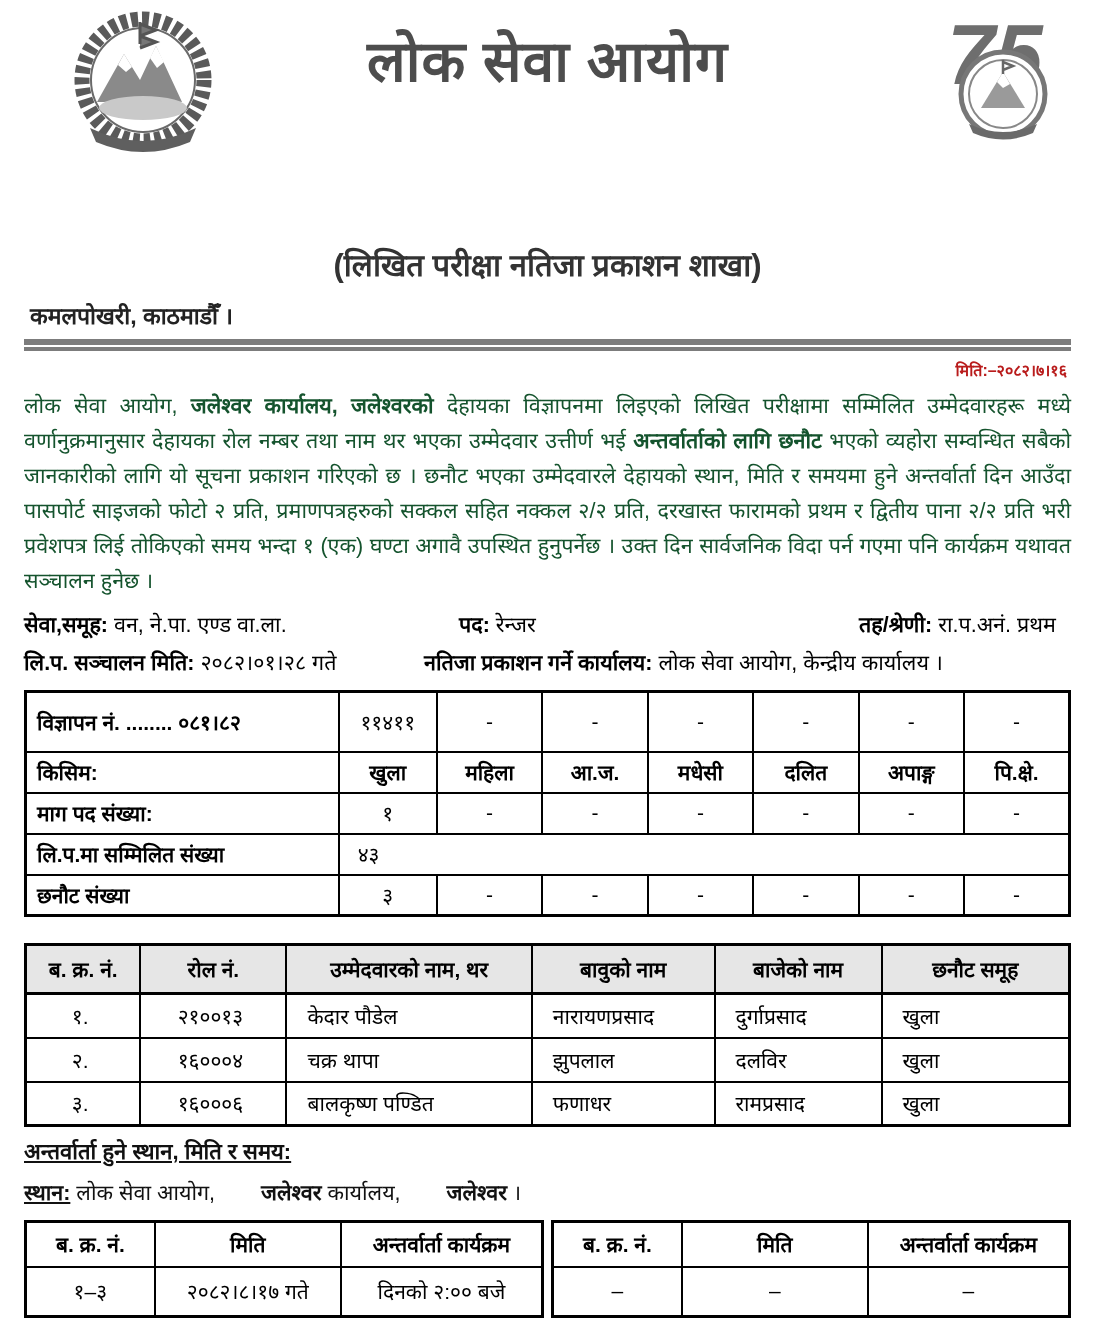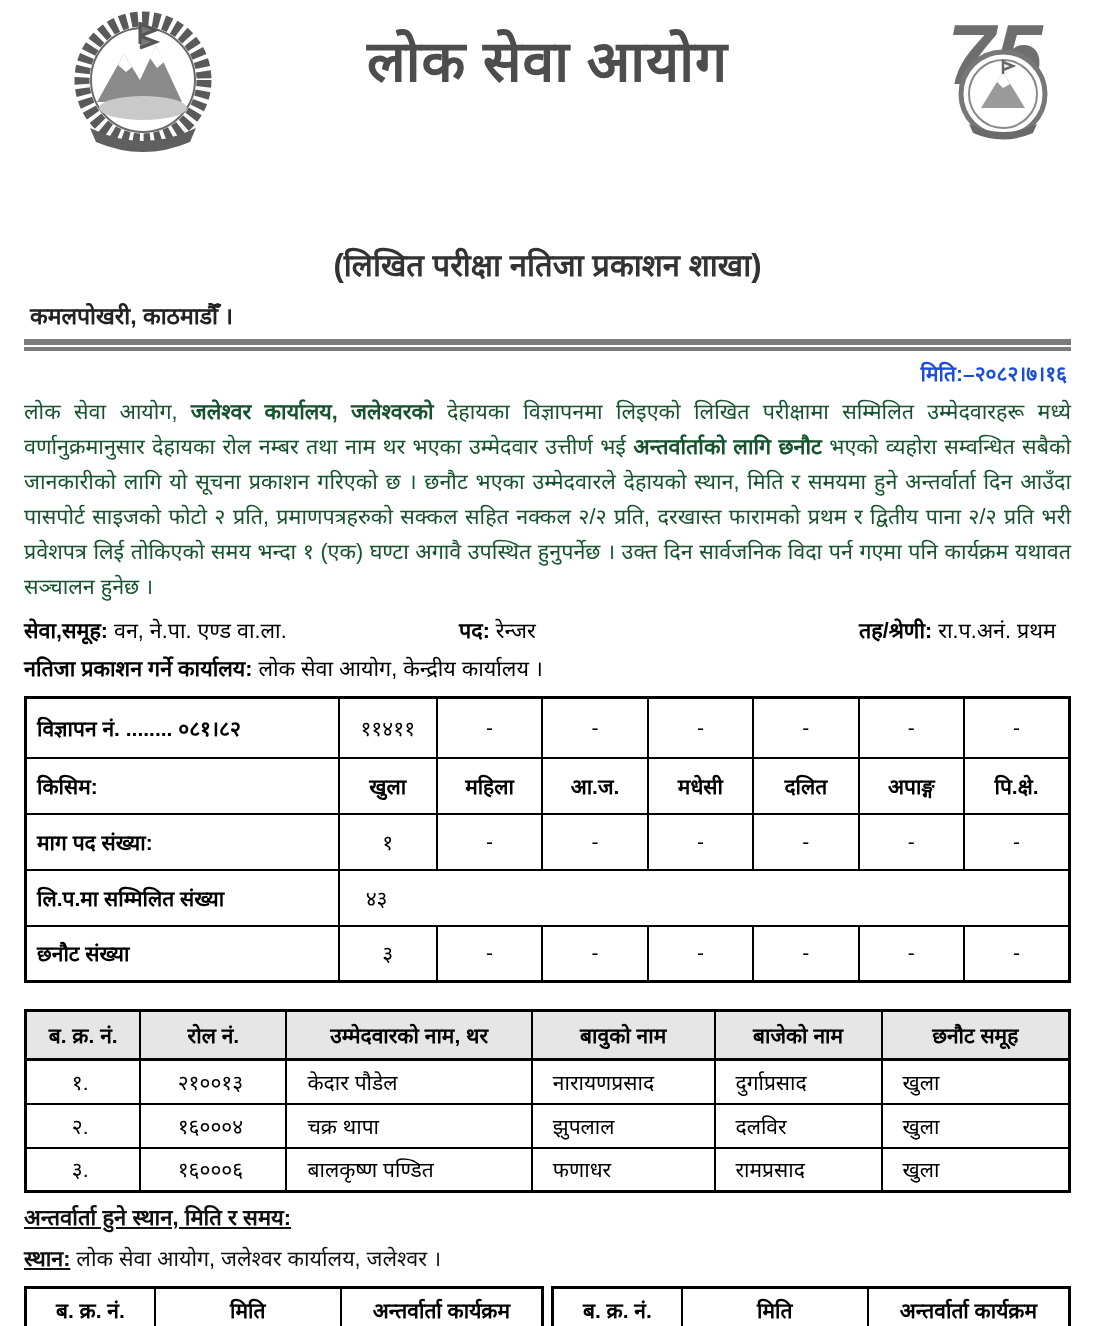--- a/index.html
+++ b/index.html
@@ -17,55 +17,55 @@
   .anniv { position:absolute; right:10px; top:0; }
   .title { text-align:center; font-size:57px; font-weight:700; color:#4d4d4d; padding-top:14px; letter-spacing:1px; }
   .subtitle { text-align:center; font-size:31px; font-weight:700; color:#333; margin-top:42px; }
 
   .notice-row { display:flex; justify-content:space-between; align-items:flex-end; margin-top:14px; font-size:23px; font-weight:700; color:#222; padding:0 6px; }
   .notice-left span { margin-right:8px; }
   .notice-num { font-weight:600; }
 
   .double-rule { margin-top:8px; height:12px; border-top:6px solid #7c7c7c; border-bottom:4px solid #7c7c7c; }
 
-  .date-row { text-align:right; font-size:21px; font-weight:600; color:#1d4ed8; margin-top:8px; padding-right:4px; }
+  .date-row { text-align:right; font-size:16px; font-weight:600; color:#b91c1c; margin-top:8px; padding-right:4px; }
 
   .para { font-size:21.5px; line-height:35px; text-align:justify; margin-top:8px; color:#14532d; }
   .para b { font-weight:700; }
 
   .meta { font-size:21.5px; margin-top:10px; color:#000; }
   .meta-row { display:flex; margin-top:9px; }
   .meta b { font-weight:700; }
   .m-service { width:435px; }
   .m-post { width:400px; }
   .m-level { flex:1; }
   .m-examdate { width:400px; }
   .m-office { flex:1; }
 
   table { border-collapse:collapse; table-layout:fixed; }
   td, th { border:2px solid #000; font-size:21px; padding:4px 6px; color:#000; overflow:hidden; }
 
   
   .advert-table { width:100%; margin-top:14px; border:3px solid #000; }
-  .advert-table td { height:56px; text-align:center; vertical-align:middle; }
+  .advert-table td { height:41px; text-align:center; vertical-align:middle; }
   .advert-table tr:first-child td { height:60px; }
   .advert-table td.lbl { text-align:left; font-weight:700; padding-left:10px; }
   .advert-table tr.kind-row td { font-weight:700; }
-  .advert-table td.spanval { text-align:left; padding-left:26px; }
+  .advert-table td.spanval { text-align:left; padding-left:18px; }
 
   
   .cand-table { width:100%; margin-top:26px; border:3px solid #000; }
   .cand-table th { background:#e6e6e6; font-weight:700; height:49px; text-align:center; vertical-align:middle; border-bottom:3px solid #000; }
   .cand-table td { height:44px; vertical-align:middle; text-align:left; padding-left:20px; }
   .cand-table td:nth-child(1), .cand-table td:nth-child(2) { text-align:center; padding-left:0; }
 
   .iv-heading { font-size:22px; font-weight:700; text-decoration:underline; margin-top:8px; }
   .iv-place { font-size:21.5px; margin-top:12px; }
   .iv-place .pl { font-weight:700; text-decoration:underline; }
-  .iv-place b { font-weight:400; }
+  .iv-place b { font-weight:700;margin-left:40px; }
 
   .bottom-tables { display:flex; justify-content:space-between; margin-top:14px; }
   .iv-table { width:520px; border:3px solid #000; }
   .iv-table th { font-weight:700; height:45px; text-align:center; vertical-align:middle; }
   .iv-table td { height:50px; text-align:center; vertical-align:middle; }
 </style>
 </head>
 <body>
 
 <div class="page">
@@ -105,20 +105,21 @@
 
   <p class="para"><span>लोक सेवा आयोग, </span><b>जलेश्वर कार्यालय, जलेश्वरको</b><span> देहायका विज्ञापनमा लिइएको लिखित परीक्षामा सम्मिलित उम्मेदवारहरू मध्ये वर्णानुक्रमानुसार देहायका रोल नम्बर तथा नाम थर भएका उम्मेदवार उत्तीर्ण भई </span><b>अन्तर्वार्ताको लागि छनौट</b><span> भएको व्यहोरा सम्वन्धित सबैको जानकारीको लागि यो सूचना प्रकाशन गरिएको छ । छनौट भएका उम्मेदवारले देहायको स्थान, मिति र समयमा हुने अन्तर्वार्ता दिन आउँदा पासपोर्ट साइजको फोटो २ प्रति, प्रमाणपत्रहरुको सक्कल सहित नक्कल २/२ प्रति, दरखास्त फारामको प्रथम र द्वितीय पाना २/२ प्रति भरी प्रवेशपत्र लिई तोकिएको समय भन्दा १ (एक) घण्टा अगावै उपस्थित हुनुपर्नेछ । उक्त दिन सार्वजनिक विदा पर्न गएमा पनि कार्यक्रम यथावत सञ्चालन हुनेछ ।</span></p>
 
   <div class="meta">
     <div class="meta-row">
       <span class="m-service"><b>सेवा,समूह:</b> <span>वन, ने.पा. एण्ड वा.ला.</span></span>
       <span class="m-post"><b>पद:</b> <span>रेन्जर</span></span>
       <span class="m-level"><b>तह/श्रेणी:</b> <span>रा.प.अनं. प्रथम</span></span>
     </div>
     <div class="meta-row">
+      <span class="m-examdate"><b>लि.प. सञ्चालन मिति:</b> <span>२०८२।०१।२८ गते</span></span>
       <span class="m-office"><b>नतिजा प्रकाशन गर्ने कार्यालय:</b> <span>लोक सेवा आयोग, केन्द्रीय कार्यालय ।</span></span>
     </div>
   </div>
 
   <table class="advert-table">
     <colgroup>
       <col style="width:30%">
         <col style="width:9.4%">
         <col style="width:10.1%">
         <col style="width:10.1%">

